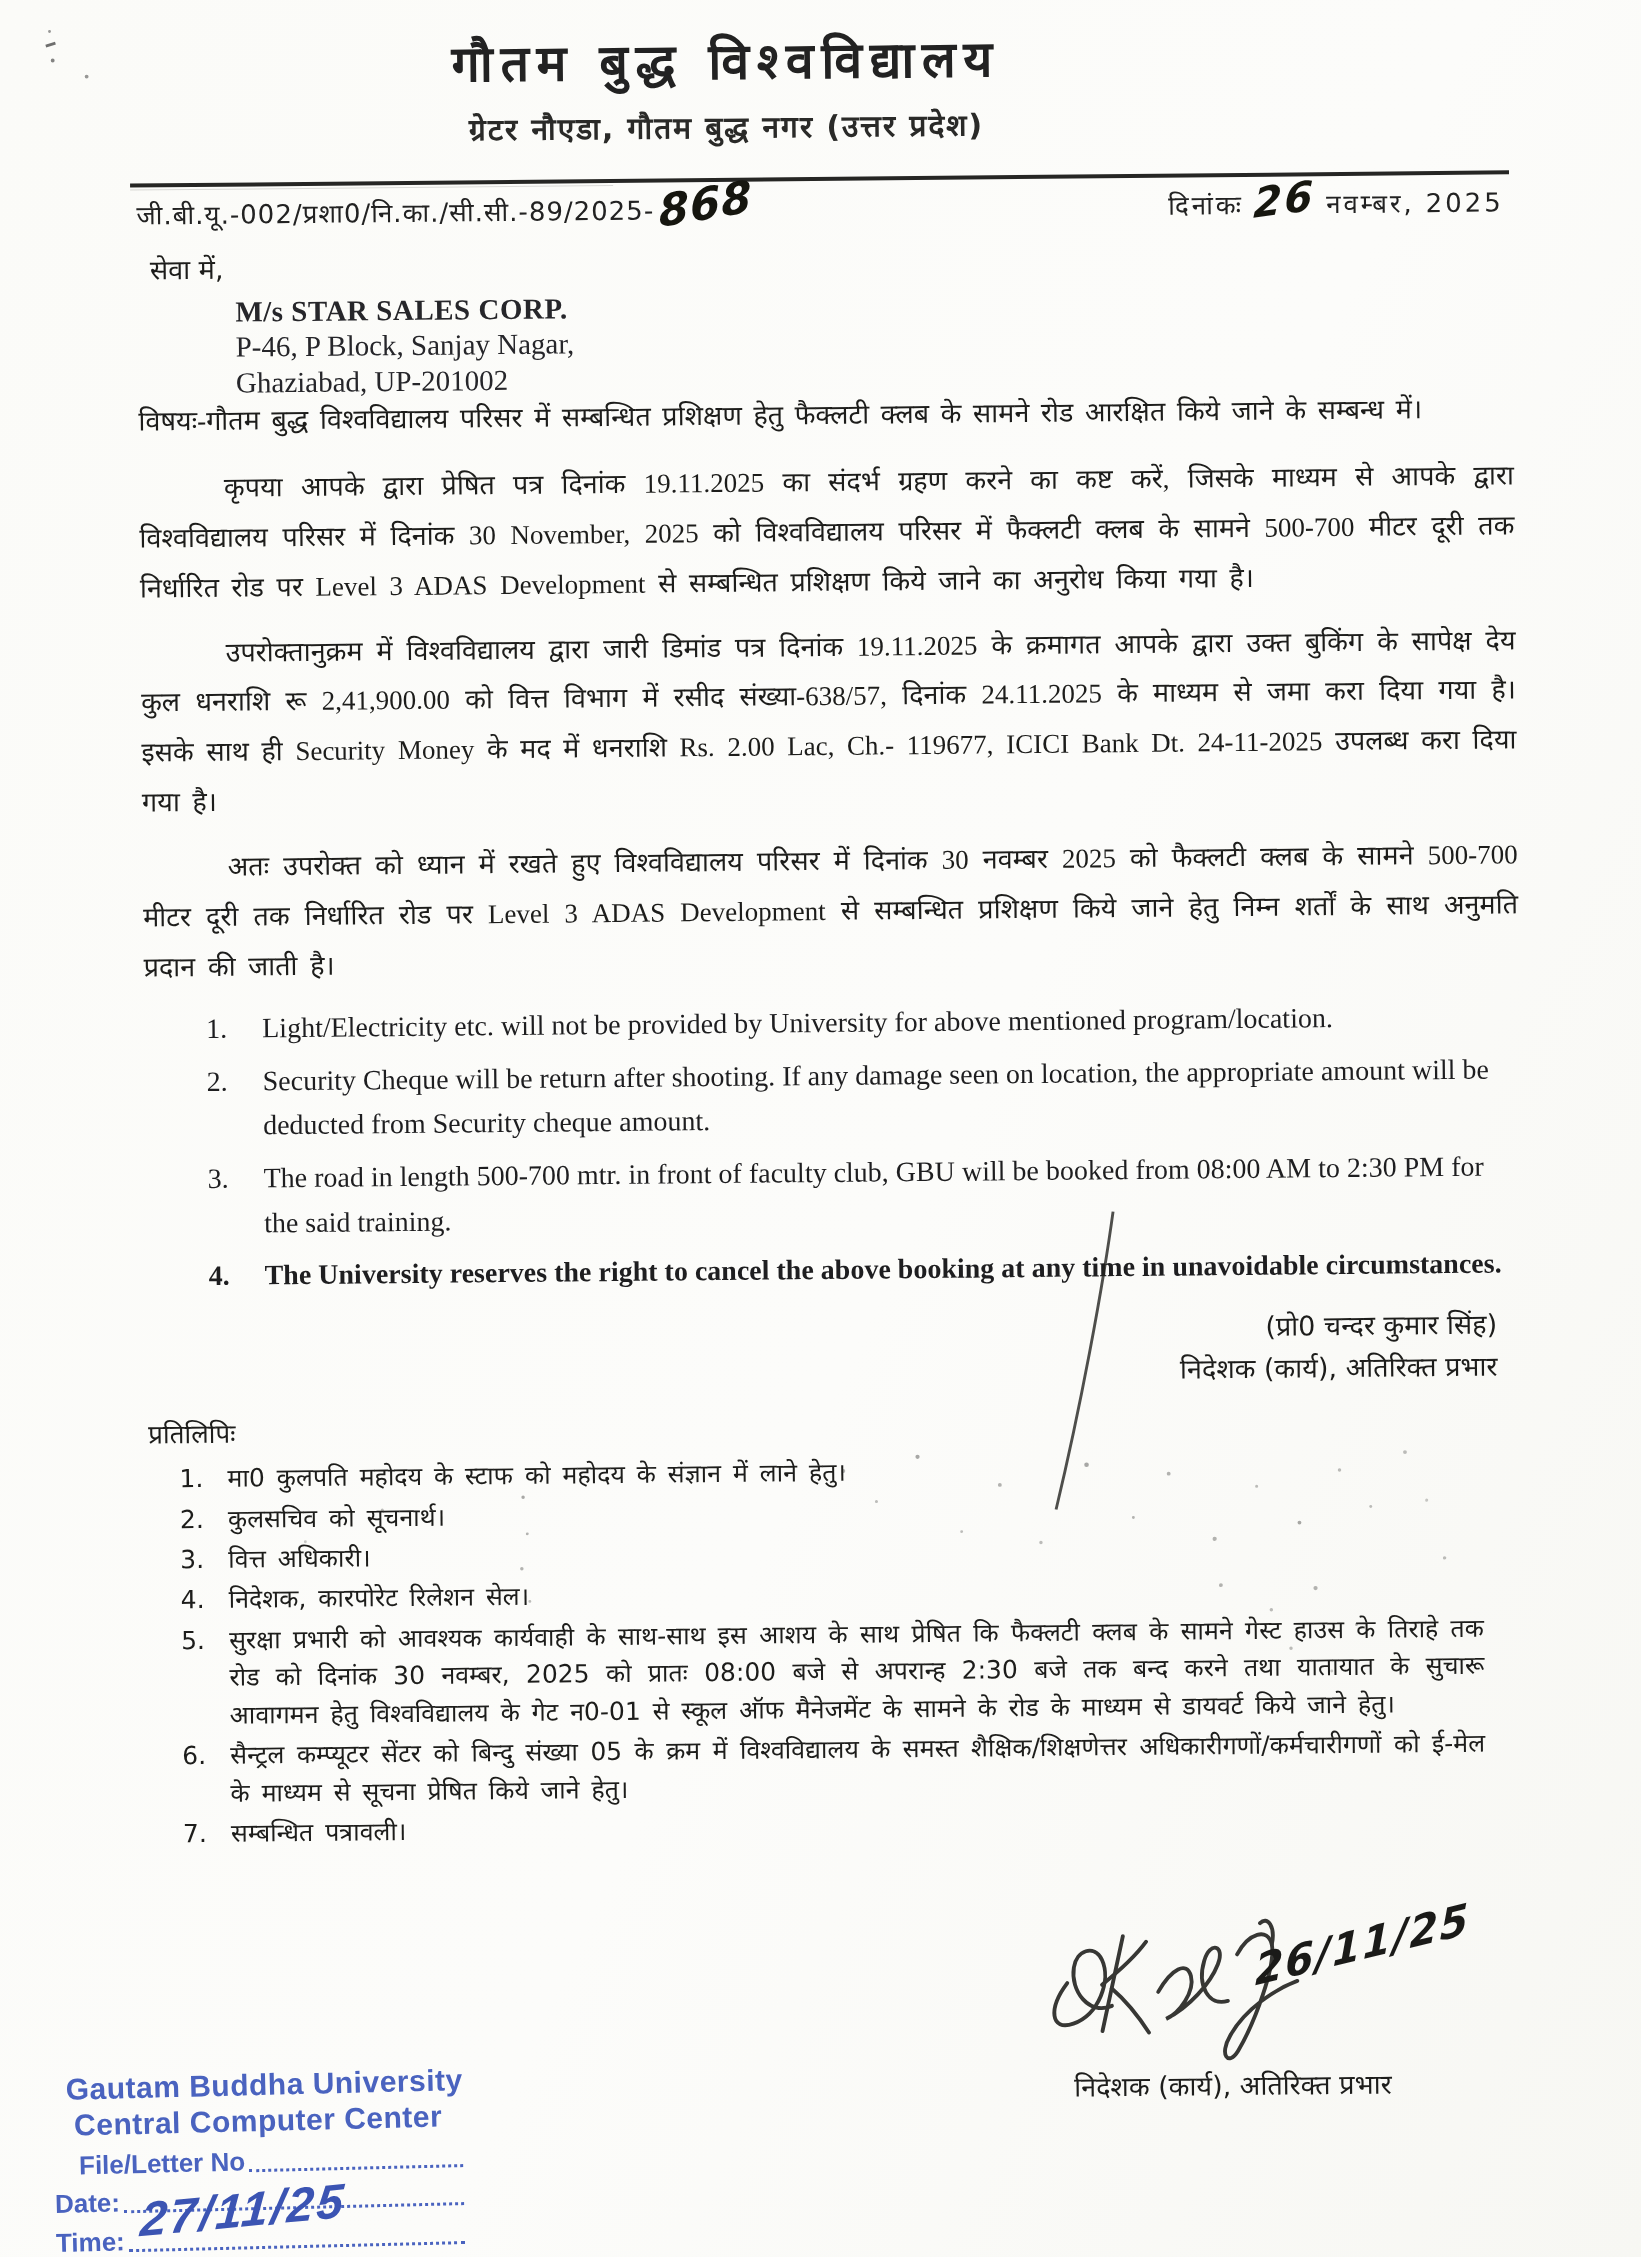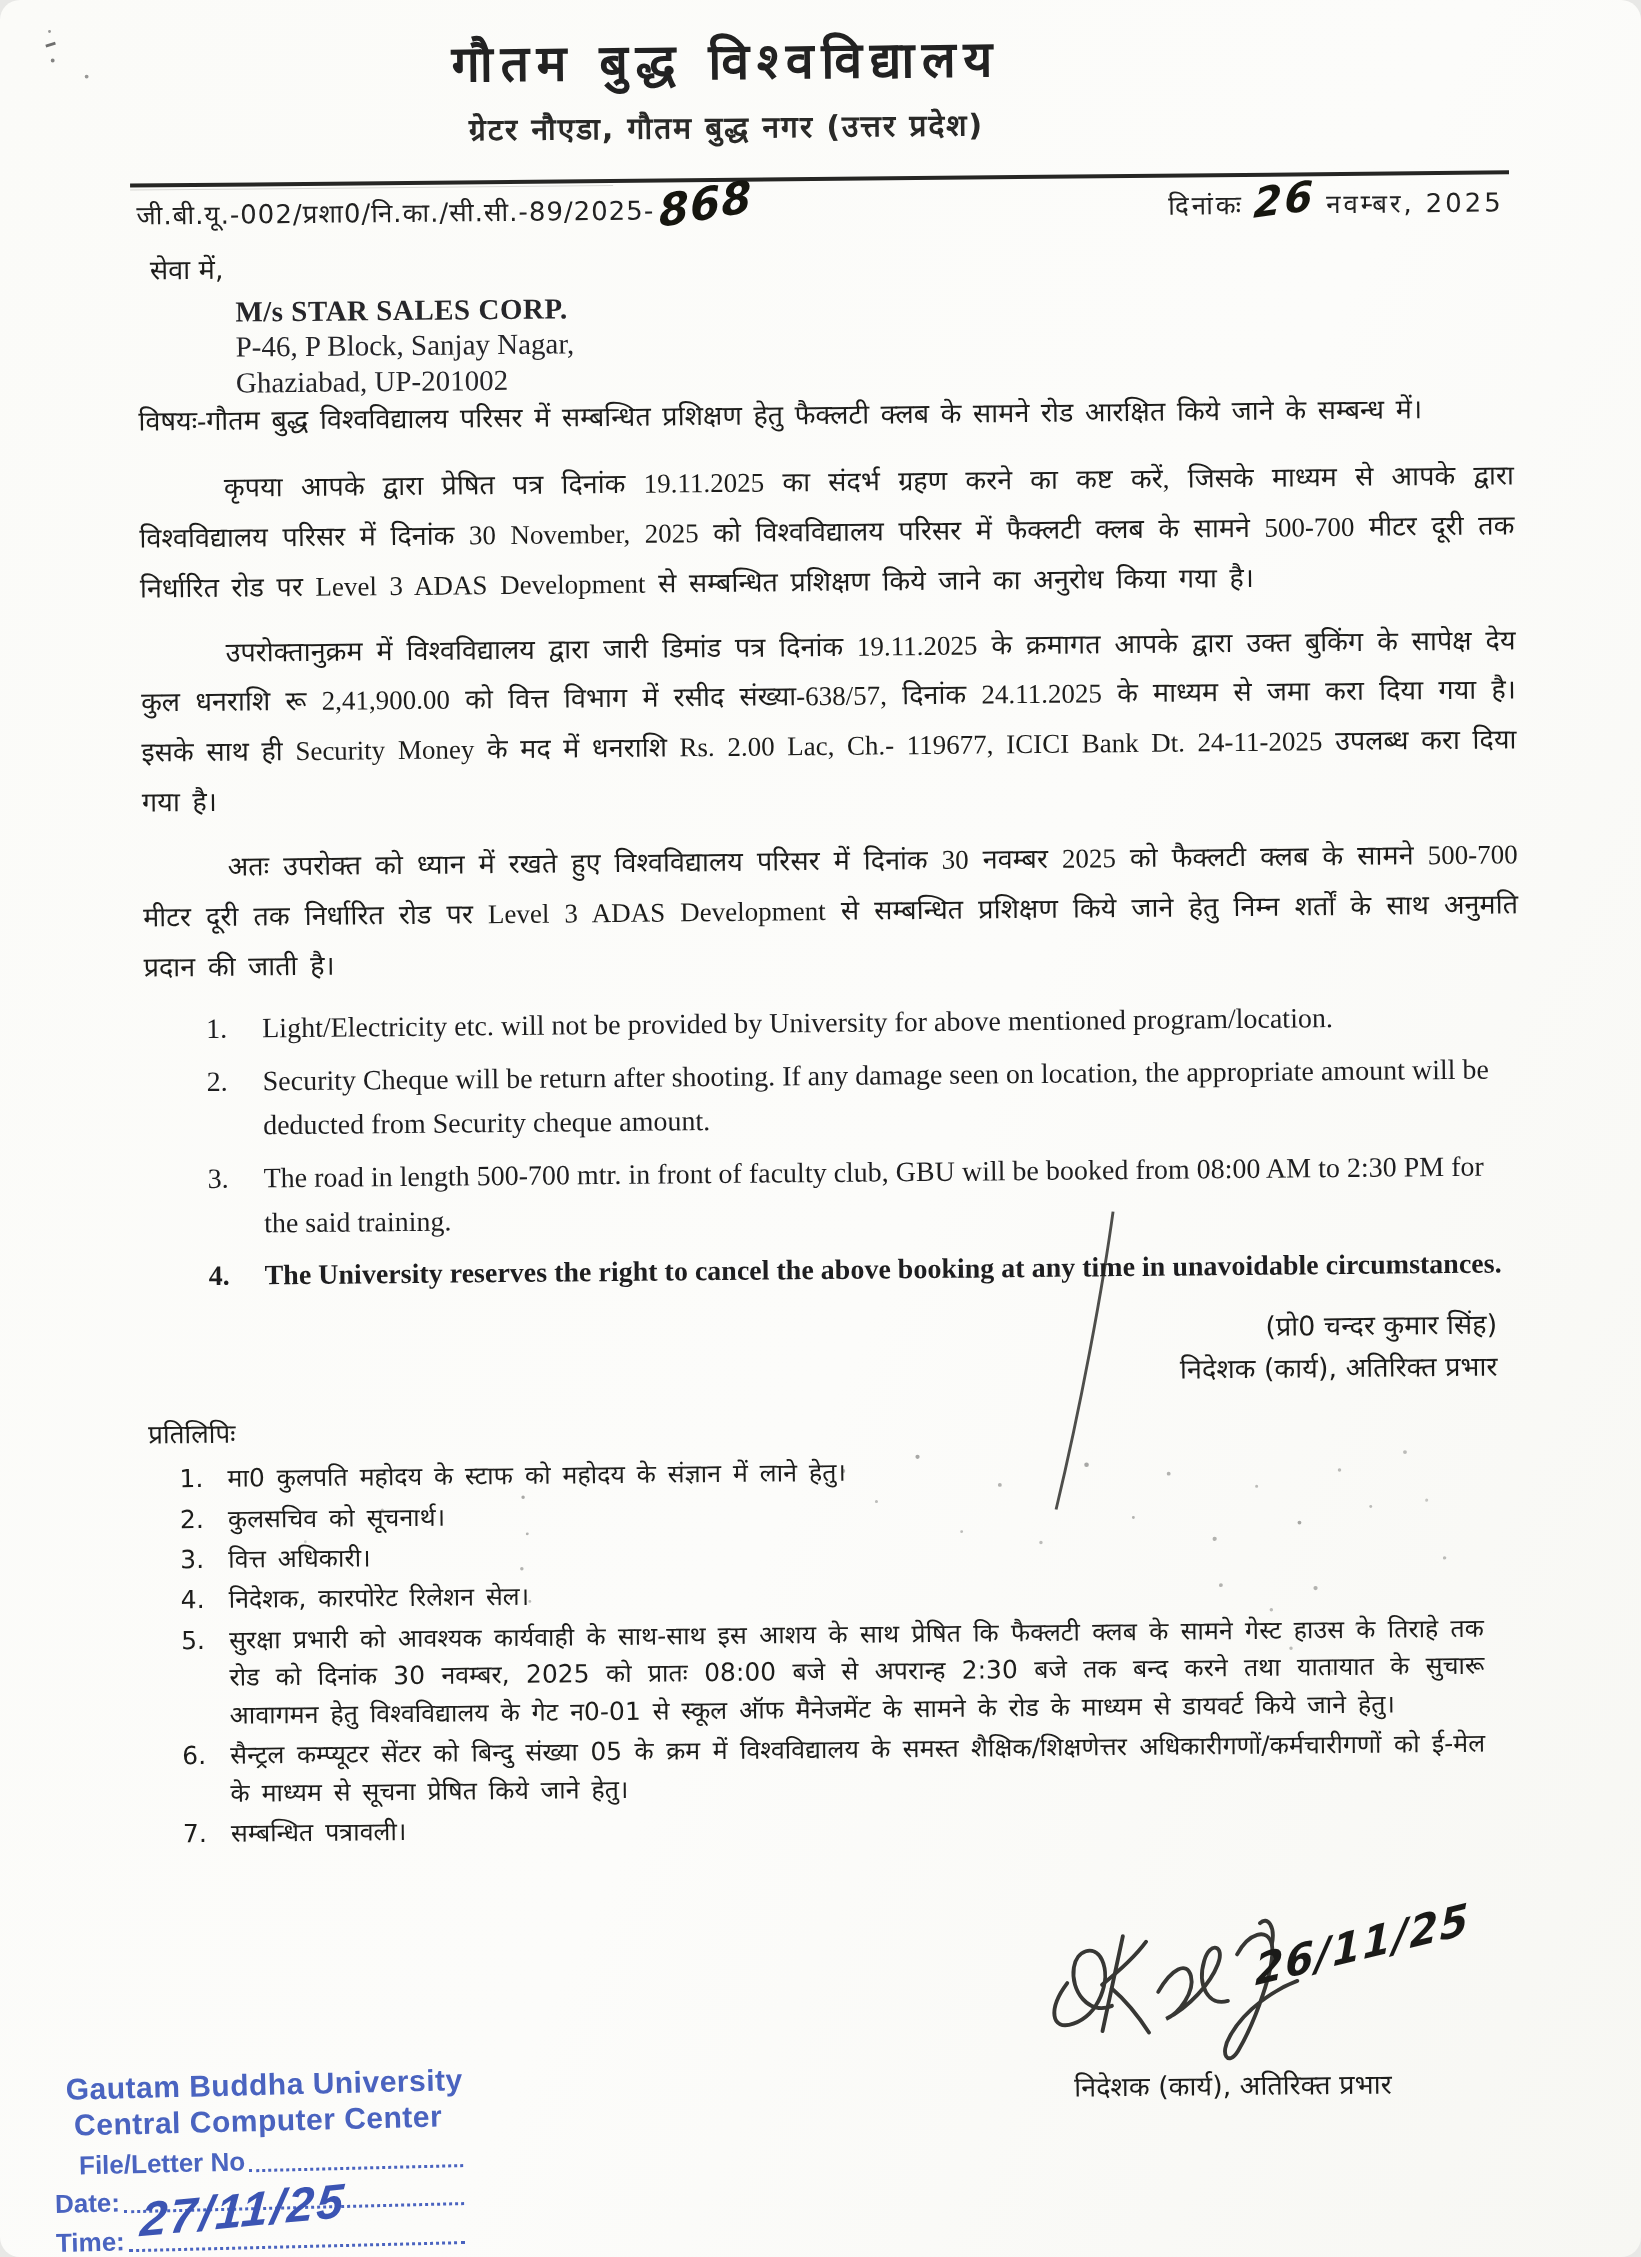--- a/index.html
+++ b/index.html
@@ -1,21 +1,20 @@
 <!DOCTYPE html>
 <html><head>
 <meta charset="utf-8">
 <style>
   html,body { margin:0; padding:0; background:#e8e8e6; }
   .page {
     position:relative; width:1641px; height:2257px; margin:0 auto;
     background:linear-gradient(115deg,#fbfbf8 0%, #fcfcfa 55%, #f7f7f3 100%);
     overflow:hidden; color:#1d1d1b;
     font-family:"DejaVu Sans", sans-serif;
-    border-radius:20px;
   }
   .content { position:absolute; inset:0; transform:rotate(-0.55deg); transform-origin:50% 40%; }
 
   
   .letterhead { position:absolute; top:25px; left:0; width:1468px; text-align:center; }
   .lh-title {
     font-size:50px; font-weight:700; letter-spacing:7.7px; color:#222;
     font-family:"DejaVu Sans", sans-serif;
   }
   .lh-sub { margin-top:11.6px; font-size:30px; font-weight:600; letter-spacing:1.9px; color:#2a2a28; }

